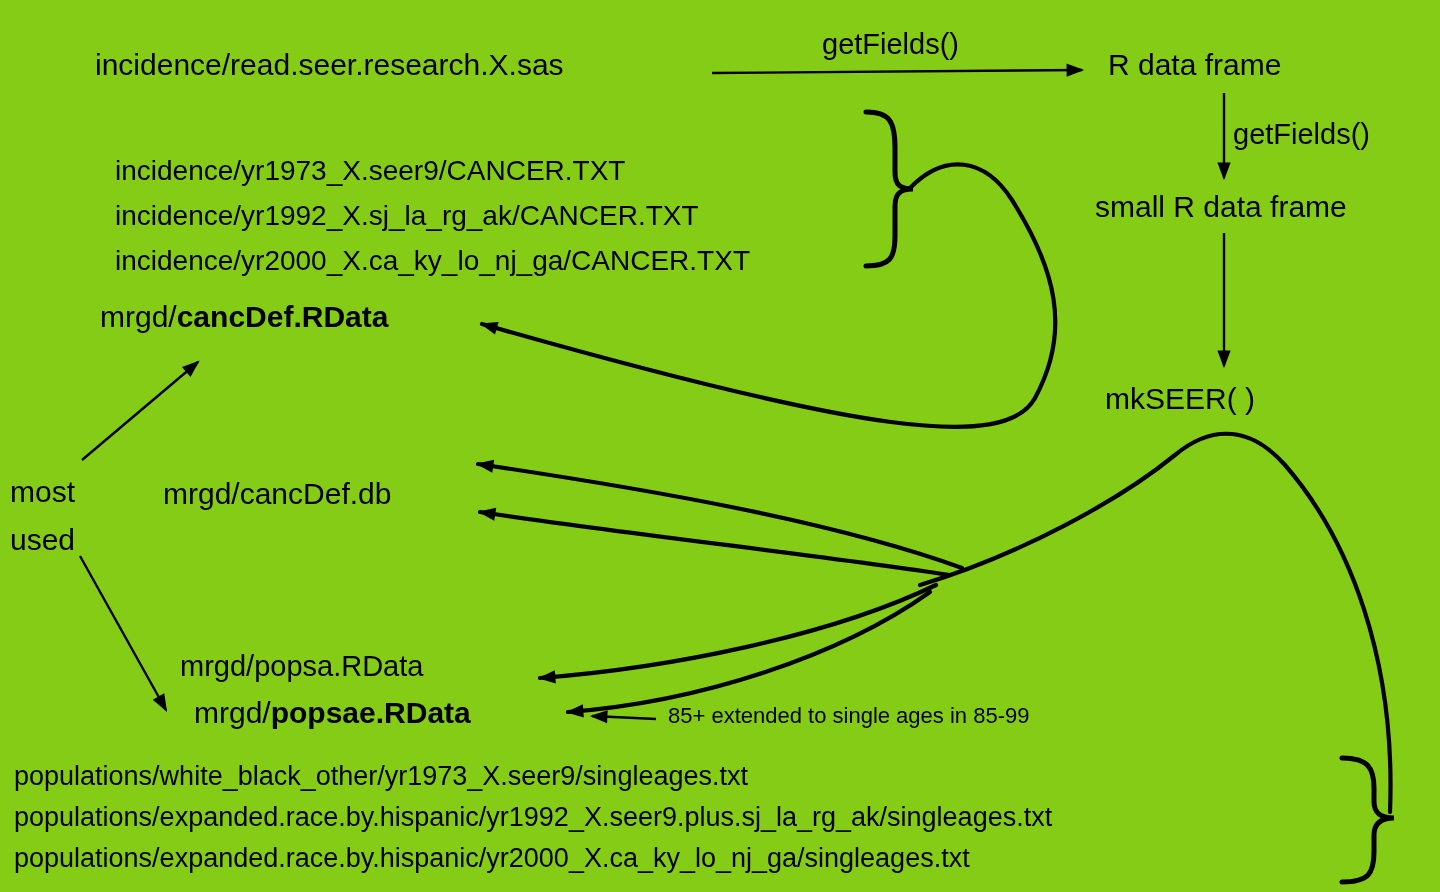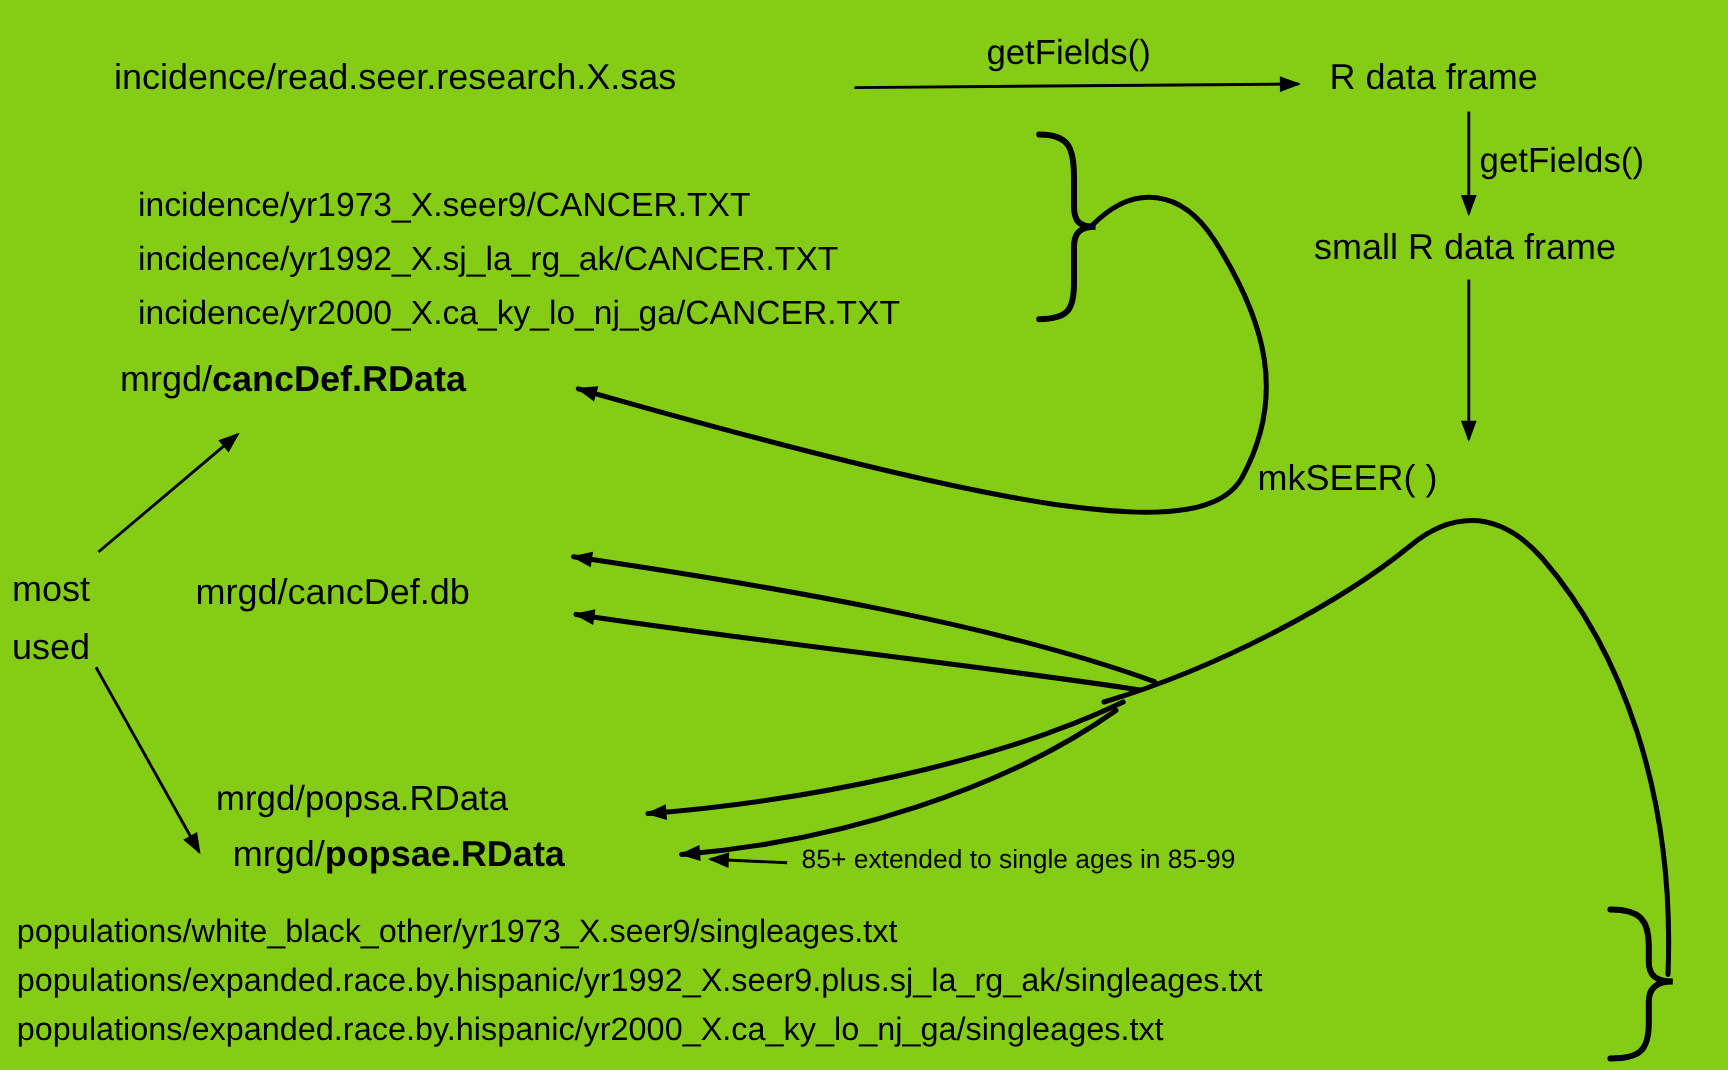--- a/index.html
+++ b/index.html
@@ -73,21 +73,21 @@
   <div class="label fs30" style="left:95px;top:48px;">incidence/read.seer.research.X.sas</div>
 
   <div class="label fs29" style="left:822px;top:28px;">getFields()</div>
 
   <div class="label fs30" style="left:1108px;top:48px;">R data frame</div>
 
   <div class="label fs29" style="left:1233px;top:118px;">getFields()</div>
 
   <div class="label fs30" style="left:1095px;top:190px;">small R data frame</div>
 
-  <div class="label fs30" style="left:1048px;top:382px;">mkSEER( )</div>
+  <div class="label fs30" style="left:1105px;top:382px;">mkSEER( )</div>
 
   <div class="label filelist toplist" style="left:115px;top:128px;margin-top:20px;">
     <div>incidence/yr1973_X.seer9/CANCER.TXT</div>
     <div>incidence/yr1992_X.sj_la_rg_ak/CANCER.TXT</div>
     <div>incidence/yr2000_X.ca_ky_lo_nj_ga/CANCER.TXT</div>
   </div>
 
   <div class="label fs30" style="left:100px;top:300px;">
     <span>mrgd/</span><span class="bold">cancDef.RData</span>
   </div>

